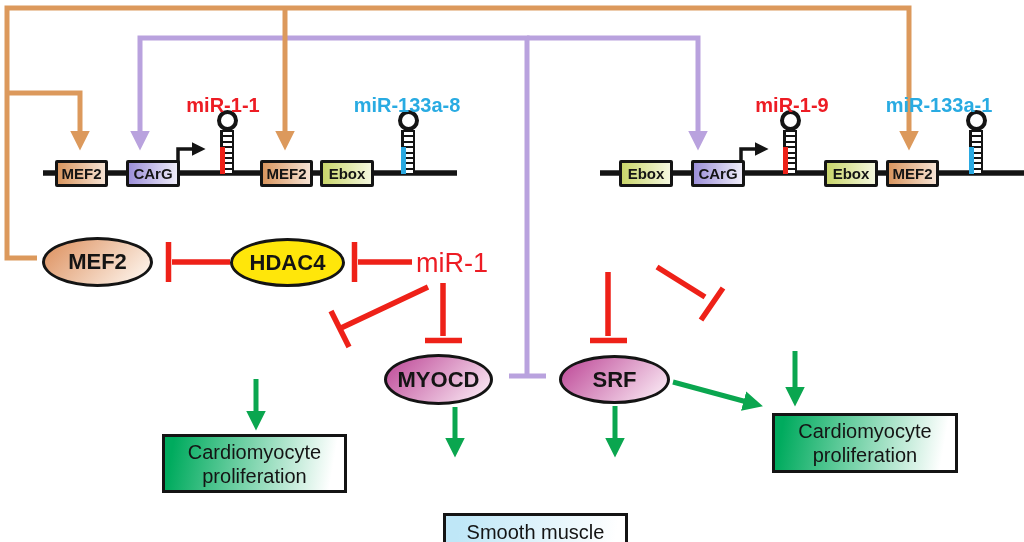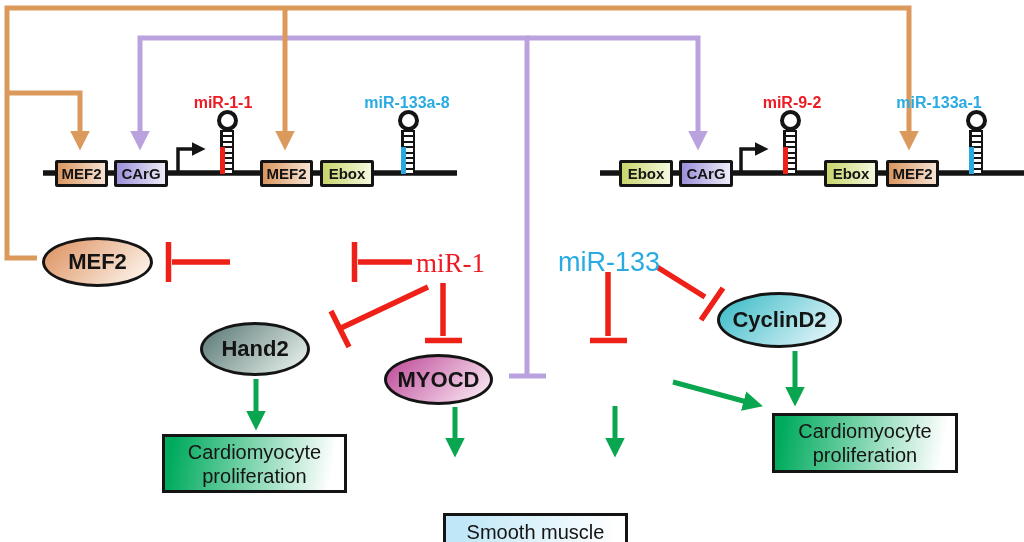--- a/index.html
+++ b/index.html
@@ -9,39 +9,39 @@
   }
   .canvas svg{position:absolute;left:0;top:0;z-index:1;}
   
   .gbox{
     position:absolute;top:160px;height:27px;z-index:2;box-sizing:border-box;
     border:3px solid var(--line-black);border-radius:2px;
     display:flex;align-items:center;justify-content:center;
     font-weight:bold;font-size:15px;letter-spacing:0px;
   }
   .gbox.mef2{background:linear-gradient(90deg,var(--tfbox-mef2-dark),var(--tfbox-mef2-light));}
-  .gbox.carg{background:linear-gradient(90deg,var(--tfbox-carg-dark),var(--tfbox-carg-light));}
+  .gbox.carg{background:linear-gradient(90deg,var(--tfbox-carg-dark),var(--tfbox-carg-light));margin-left:12px;}
   .gbox.ebox{background:linear-gradient(90deg,var(--tfbox-ebox-dark),var(--tfbox-ebox-light));text-align:center;}
   
   .hairpin{position:absolute;top:110px;width:22px;transform:translateX(-50%);z-index:2;}
   .hp-loop{width:21px;height:21px;box-sizing:border-box;border:4px solid var(--line-black);
            border-radius:50%;background:#fff;margin:0 auto;}
   .hp-stem{position:relative;width:14px;height:44px;margin:-1px auto 0;
            background:repeating-linear-gradient(to bottom,var(--line-black) 0 2px,#ffffff 2px 5.4px);}
   .hp-rail{position:absolute;top:0;bottom:0;width:2.5px;background:var(--line-black);}
   .hp-rail.r{right:0;} .hp-rail.l{left:0;}
   .hp-bar{position:absolute;left:0;bottom:0;width:5px;height:27px;}
   .hp-bar.red{background:var(--hairpin-red);} .hp-bar.blue{background:var(--hairpin-blue);}
   
   .mir-small{position:absolute;top:94px;transform:translateX(-50%);white-space:nowrap;
-             font-weight:bold;font-size:16px;z-index:2;}
+             font-weight:bold;font-size:20px;z-index:2;}
   .mir-small.red{color:var(--label-red);} .mir-small.cyan{color:var(--label-cyan);}
   
   .mir-big{position:absolute;font-size:27px;z-index:2;white-space:nowrap;}
-  .mir-big.red{color:var(--label-red);font-family:Liberation Serif, serif;} .mir-big.cyan{color:var(--label-cyan);}
+  .mir-big.red{color:var(--label-red);} .mir-big.cyan{color:var(--label-cyan);}
   
   .oval{
     position:absolute;z-index:2;box-sizing:border-box;border:3.5px solid var(--line-black);
     border-radius:50%;display:flex;align-items:center;justify-content:center;
     font-weight:bold;font-size:22px;
   }
   .oval.peach{background:linear-gradient(135deg,var(--node-peach-dark) 10%,var(--node-peach-light) 90%);}
   .oval.yellow{background:var(--node-yellow);}
   .oval.gray{background:linear-gradient(135deg,var(--node-gray-dark) 5%,var(--node-gray-light) 95%);}
   .oval.pink{background:linear-gradient(135deg,var(--node-pink-dark) 8%,var(--node-pink-light) 92%);}
@@ -154,28 +154,27 @@
     <div class="hp-loop"></div>
     <div class="hp-stem">
       <div class="hp-rail l"></div>
         <div class="hp-rail r"></div>
       <div class="hp-bar blue"></div>
     </div>
   </div>
 
   <div class="mir-small red" style="left:223px">miR-1-1</div>
   <div class="mir-small cyan" style="left:407px">miR-133a-8</div>
-  <div class="mir-small red" style="left:792px">miR-9-2</div>
+  <div class="mir-small red" style="left:792px">miR-1-9</div>
   <div class="mir-small cyan" style="left:939px">miR-133a-1</div>
 
   <div class="mir-big red" style="left:416px;top:248px">miR-1</div>
-  <div class="mir-big cyan" style="left:558px;top:247px">miR-133</div>
 
   <div class="oval peach" style="left:42px;top:237px;width:111px;height:50px">MEF2</div>
-  <div class="oval gray" style="left:200px;top:322px;width:110px;height:54px">Hand2</div>
+  <div class="oval yellow" style="left:230px;top:238px;width:115px;height:49px">HDAC4</div>
   <div class="oval pink" style="left:384px;top:354px;width:109px;height:51px">MYOCD</div>
-  <div class="oval cyan" style="left:717px;top:292px;width:125px;height:56px">CyclinD2</div>
+  <div class="oval pink" style="left:559px;top:355px;width:111px;height:49px">SRF</div>
 
   <div class="outcome green" style="left:162px;top:434px;width:185px;height:59px">Cardiomyocyte proliferation</div>
   <div class="outcome blue" style="left:443px;top:477px;width:185px;height:61px">Smooth muscle gene expression</div>
   <div class="outcome green" style="left:772px;top:413px;width:186px;height:60px">Cardiomyocyte proliferation</div>
 
 </div>
 
 </body></html>

